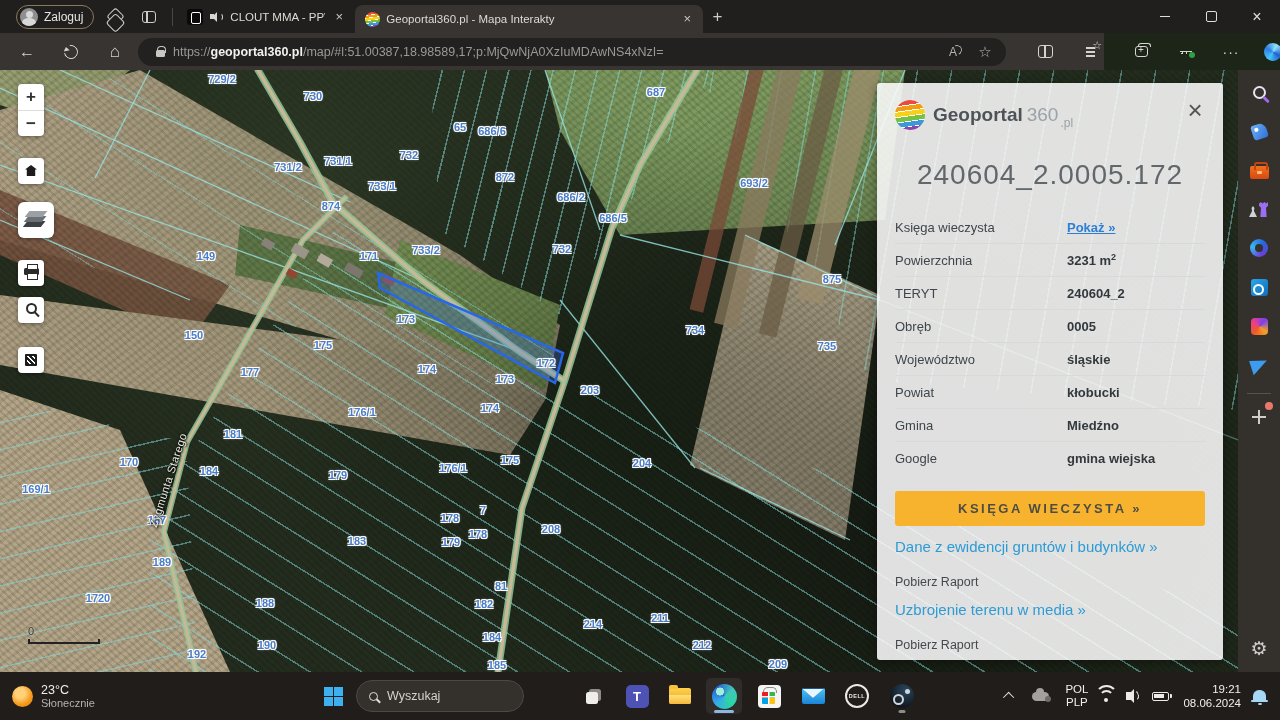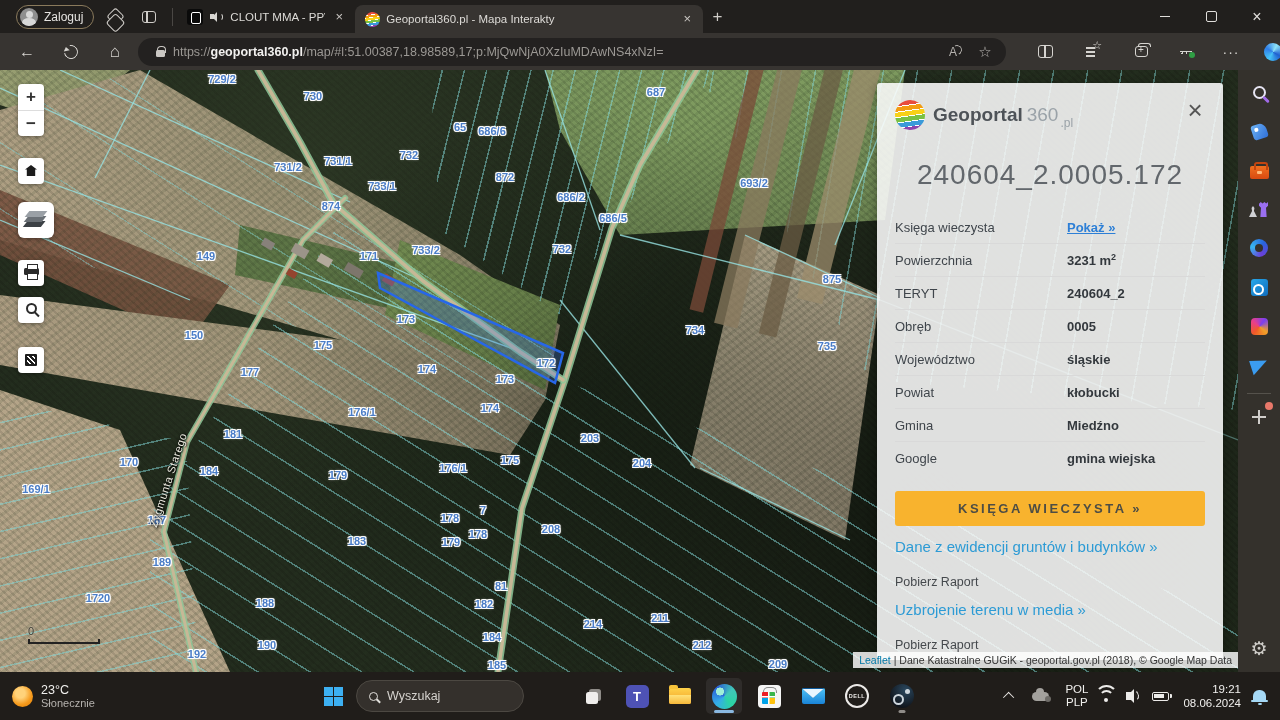--- a/index.html
+++ b/index.html
@@ -34,21 +34,21 @@
   .tab-close::before{content:"×";}
   #newtab-btn{color:#cfccc8;font-size:17px;font-weight:300;width:28px;height:26px;text-align:center;line-height:25px;border-radius:5px;cursor:pointer;}
   #newtab-btn::before{content:"+";}
   #win-controls{position:absolute;right:0;top:0;height:33px;display:flex;}
   .wc{width:46px;height:33px;display:flex;align-items:center;justify-content:center;color:#e0dedb;cursor:pointer;}
   .wc-min::before{content:"";width:10px;height:1.2px;background:#e0dedb;display:block;}
   .wc-max::before{content:"";width:9px;height:9px;border:1.2px solid #e0dedb;border-radius:2px;display:block;}
   .wc-close{font-size:16px;font-weight:300;}
   .wc-close::before{content:"×";}
 
-  #addressbar{position:absolute;left:0;top:33px;width:1280px;height:37px;background:#373431;display:flex;align-items:center;}
+  #addressbar{position:absolute;left:0;top:33px;width:1104px;height:37px;background:#373431;display:flex;align-items:center;}
   .nav-ic{width:30px;height:28px;display:flex;align-items:center;justify-content:center;color:#d6d4d0;font-size:16px;border-radius:5px;cursor:pointer;flex:none;}
   .ic-back::before{content:"←";}
   .ic-refresh{position:relative;}
   .ic-refresh::before{content:"";width:12px;height:12px;border:1.6px solid #d6d4d0;border-radius:50%;border-left-color:transparent;transform:rotate(35deg);display:block;}
   .ic-refresh::after{content:"";position:absolute;top:6px;left:7px;border:3.5px solid transparent;border-bottom:4.5px solid #d6d4d0;transform:rotate(-12deg);}
   .ic-homenav::before{content:"⌂";font-size:17px;}
   #url-pill{flex:none;display:flex;align-items:center;width:868px;height:28px;margin-left:8px;background:#232120;border-radius:14px;padding:0 10px;}
   .lock{width:9px;height:7px;background:#cac7c3;border-radius:1.5px;position:relative;margin:4px 8px 0 8px;flex:none;}
   .lock::before{content:"";position:absolute;left:1.2px;top:-4px;width:6.6px;height:6px;border:1.5px solid #cac7c3;border-bottom:none;border-radius:4px 4px 0 0;}
   #url-text{font-size:12.5px;color:#9b9894;white-space:nowrap;overflow:hidden;flex:1;}
@@ -385,21 +385,21 @@
         <span class="plab" style="left: 832px; top: 209px;">875</span>
         <span class="plab" style="left: 194px; top: 257px; margin-top: 8px;">150</span>
         <span class="plab" style="left: 406px; top: 249px;">173</span>
         <span class="plab" style="left: 546px; top: 293px;">172</span>
         <span class="plab" style="left: 695px; top: 260px;">734</span>
         <span class="plab" style="left: 827px; top: 276px;">735</span>
         <span class="plab" style="left: 323px; top: 275px;">175</span>
         <span class="plab" style="left: 250px; top: 302px;">177</span>
         <span class="plab" style="left: 427px; top: 299px;">174</span>
         <span class="plab" style="left: 505px; top: 309px;">173</span>
-        <span class="plab" style="left: 590px; top: 320px; margin-top: 48px;">203</span>
+        <span class="plab" style="left: 590px; top: 320px;">203</span>
         <span class="plab" style="left: 490px; top: 338px;">174</span>
         <span class="plab" style="left: 362px; top: 342px;">176/1</span>
         <span class="plab" style="left: 233px; top: 364px;">181</span>
         <span class="plab" style="left: 129px; top: 392px;">170</span>
         <span class="plab" style="left: 642px; top: 393px;">204</span>
         <span class="plab" style="left: 453px; top: 398px;">176/1</span>
         <span class="plab" style="left: 510px; top: 390px;">175</span>
         <span class="plab" style="left: 36px; top: 419px;">169/1</span>
         <span class="plab" style="left: 209px; top: 401px;">184</span>
         <span class="plab" style="left: 338px; top: 405px;">179</span>
@@ -502,24 +502,20 @@
           <div class="linkgroup">
             <div class="biglink">Uzbrojenie terenu w media »</div>
             <div class="sublink">Pobierz Raport</div>
           </div>
           <div class="linkgroup">
             <div class="biglink">Wymiary działki i budynków »</div>
           </div>
         </div>
     </div>
 
-    <div id="attribution">
-      <span class="lf">Leaflet</span>
-      <span>| Dane Katastralne GUGiK - geoportal.gov.pl (2018), © Google Map Data</span>
-    </div>
   </div>
 
   <div id="edge-sidebar">
     <div style="display:flex;flex-direction:column;align-items:center">
         <div class="sb-btn">
           <span class="si si-search"></span>
         </div>
         <div class="sb-btn">
           <span class="si si-shopping"></span>
         </div>

